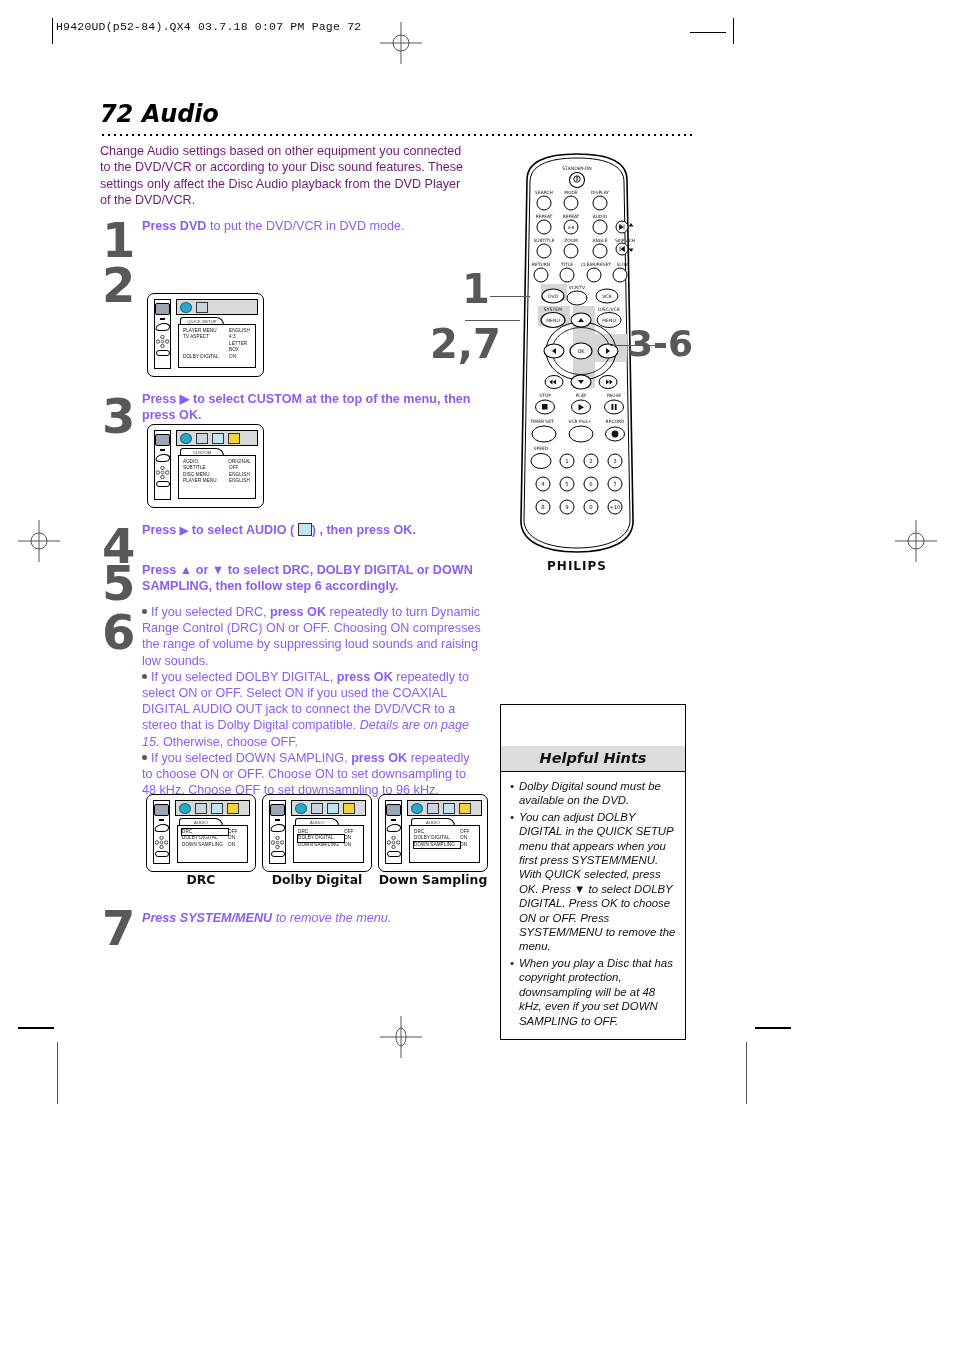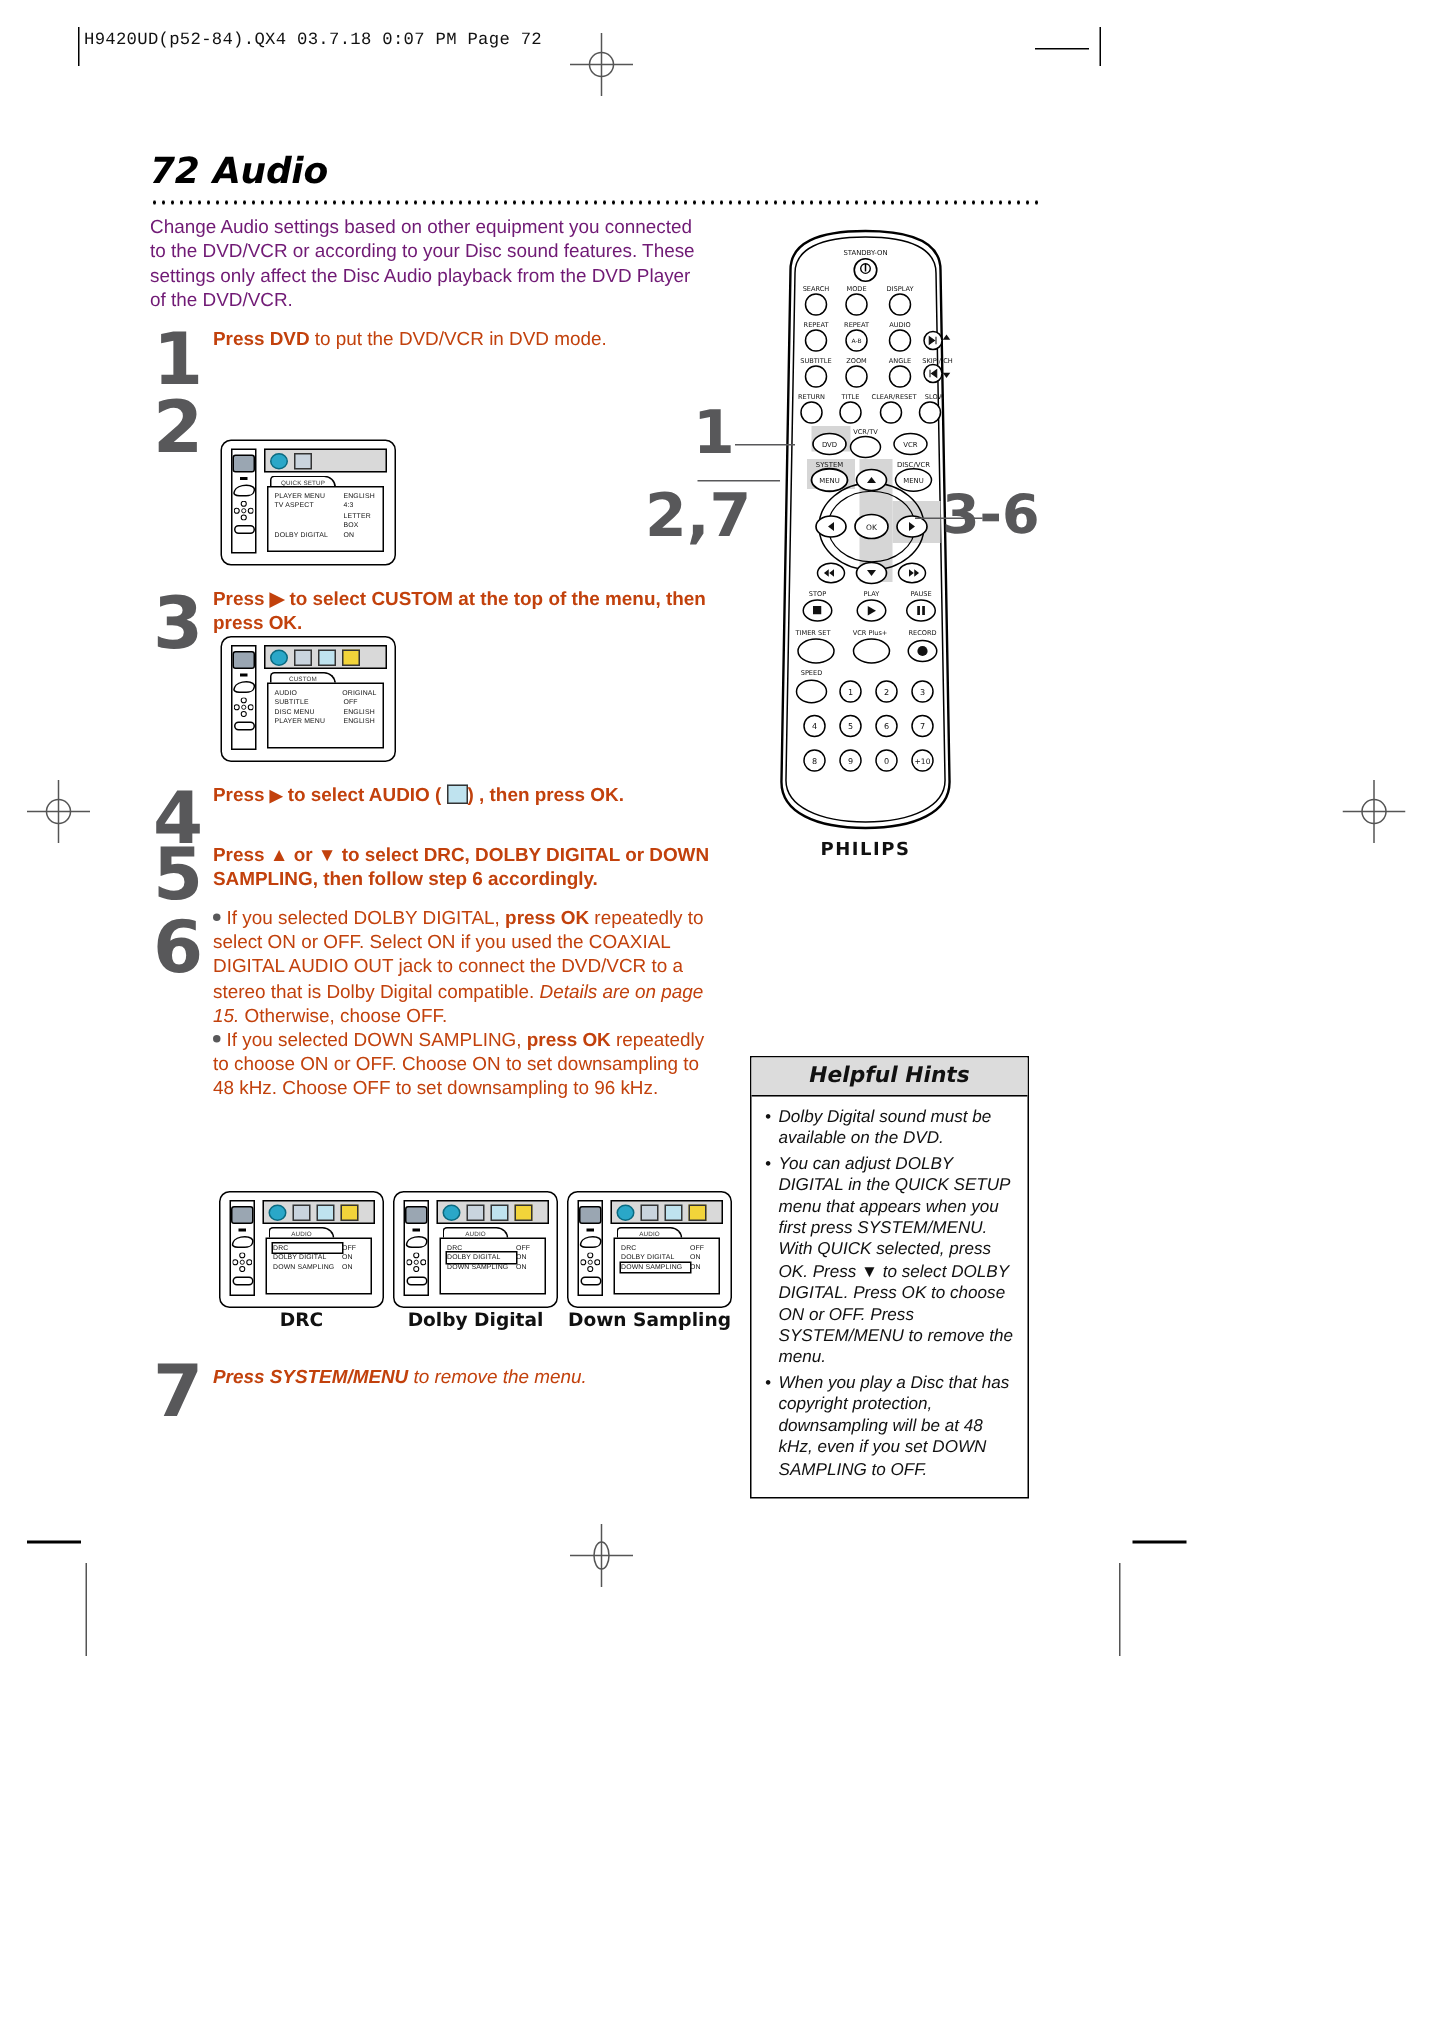--- a/index.html
+++ b/index.html
@@ -26,21 +26,21 @@
   .dotrule{position:absolute;left:100px;top:133px;width:595px;height:4px;
      background-image:radial-gradient(circle, #000 1.1px, rgba(0,0,0,0) 1.3px);
      background-size:6px 4px;background-repeat:repeat-x;}
 
   
   .intro{position:absolute;left:100px;top:143px;width:372px;font-size:12.6px;line-height:16.4px;color:#701a75;}
 
   
   .stepnum{position:absolute;font-family:"DejaVu Sans",sans-serif;font-weight:bold;
      font-size:48px;line-height:44px;color:#58585a;}
-  .steptext{position:absolute;font-size:12.6px;line-height:16.2px;color:#c2410c;}
+  .steptext{position:absolute;font-size:12.6px;line-height:16.2px;color:#8b5cf6;}
   .steptext b{font-weight:bold;}
   .bullet-dot{display:inline-block;width:5px;height:5px;border-radius:50%;
      background:#58585a;margin-right:4px;vertical-align:2px;}
 
   
   .osd{position:absolute;background:#fff;border:1.4px solid #000;border-radius:7px;box-sizing:border-box;}
   .osd-inner{position:absolute;left:6px;top:5px;right:5px;bottom:5px;}
   .osd-leftcol{position:absolute;left:0;top:0;width:17px;bottom:2px;border:1px solid #000;box-sizing:border-box;
      display:flex;flex-direction:column;align-items:center;padding-top:2px;gap:3px;background:#fff;}
   .osd-iconrow{position:absolute;left:22px;top:0;right:0;height:16px;border:1px solid #000;
@@ -70,21 +70,21 @@
   .osd-caption{position:absolute;font-family:"DejaVu Sans",sans-serif;font-weight:bold;font-size:12.4px;color:#111;text-align:center;}
   .callout{position:absolute;font-family:"DejaVu Sans",sans-serif;font-weight:bold;color:#58585a;}
   .callout.c1{left:462px;top:270px;font-size:40px;line-height:38px;}
   .callout.c27{left:430px;top:325px;font-size:40px;line-height:38px;}
   .callout.c36{left:628px;top:325px;font-size:36px;line-height:38px;}
   .lead{position:absolute;background:#58585a;height:1.3px;}
 
   
   .hints{position:absolute;left:500px;top:704px;width:186px;border:1.6px solid #000;background:#fff;box-sizing:border-box;}
   .hints-head{border-bottom:1.6px solid #000;background:#dcdcdc;text-align:center;
-     font-family:"DejaVu Sans",sans-serif;font-style:italic;font-weight:bold;font-size:14.5px;padding:4px 0 5px;color:#111;}
+     font-family:"DejaVu Sans",sans-serif;font-style:italic;font-weight:bold;font-size:14.5px;padding:4px 0 5px;color:#111;margin-top:41px;}
   .hints-body{padding:7px 9px 9px 9px;}
   .hint{display:flex;font-style:italic;font-size:11.4px;line-height:14.4px;color:#111;margin-bottom:2px;}
   .hint .bdot{width:9px;flex:0 0 9px;}
   .hint .txt{flex:1;}
 </style>
 </head>
 <body>
 
 <div class="page">
 
@@ -236,20 +236,23 @@
   </div>
 
   <div class="stepnum" style="left:102px;top:561px;">5</div>
   <div class="steptext" style="left:142px;top:562px;width:340px;">
     <b>Press ▲ or ▼ to select DRC, DOLBY DIGITAL or DOWN SAMPLING, then follow step 6 accordingly.</b>
   </div>
 
   <div class="stepnum" style="left:102px;top:610px;">6</div>
   <div class="steptext" style="left:142px;top:604px;width:340px;">
     <div>
+      <span class="bullet-dot"></span><span>If you selected DRC, </span><b>press OK</b><span> repeatedly to turn Dynamic Range Control (DRC) ON or OFF. Choosing ON compresses the range of volume by suppressing loud sounds and raising low sounds.</span>
+    </div>
+    <div>
       <span class="bullet-dot"></span><span>If you selected DOLBY DIGITAL, </span><b>press OK</b><span> repeatedly to select ON or OFF. Select ON if you used the COAXIAL DIGITAL AUDIO OUT jack to connect the DVD/VCR to a stereo that is Dolby Digital compatible. </span><i>Details are on page 15.</i><span> Otherwise, choose OFF.</span>
     </div>
     <div>
       <span class="bullet-dot"></span><span>If you selected DOWN SAMPLING, </span><b>press OK</b><span> repeatedly to choose ON or OFF. Choose ON to set downsampling to 48 kHz. Choose OFF to set downsampling to 96 kHz.</span>
     </div>
   </div>
 
   <div class="osd" style="left:146px;top:794px;width:110px;height:78px;">
     <div class="osd-inner">
       <div class="osd-leftcol">

